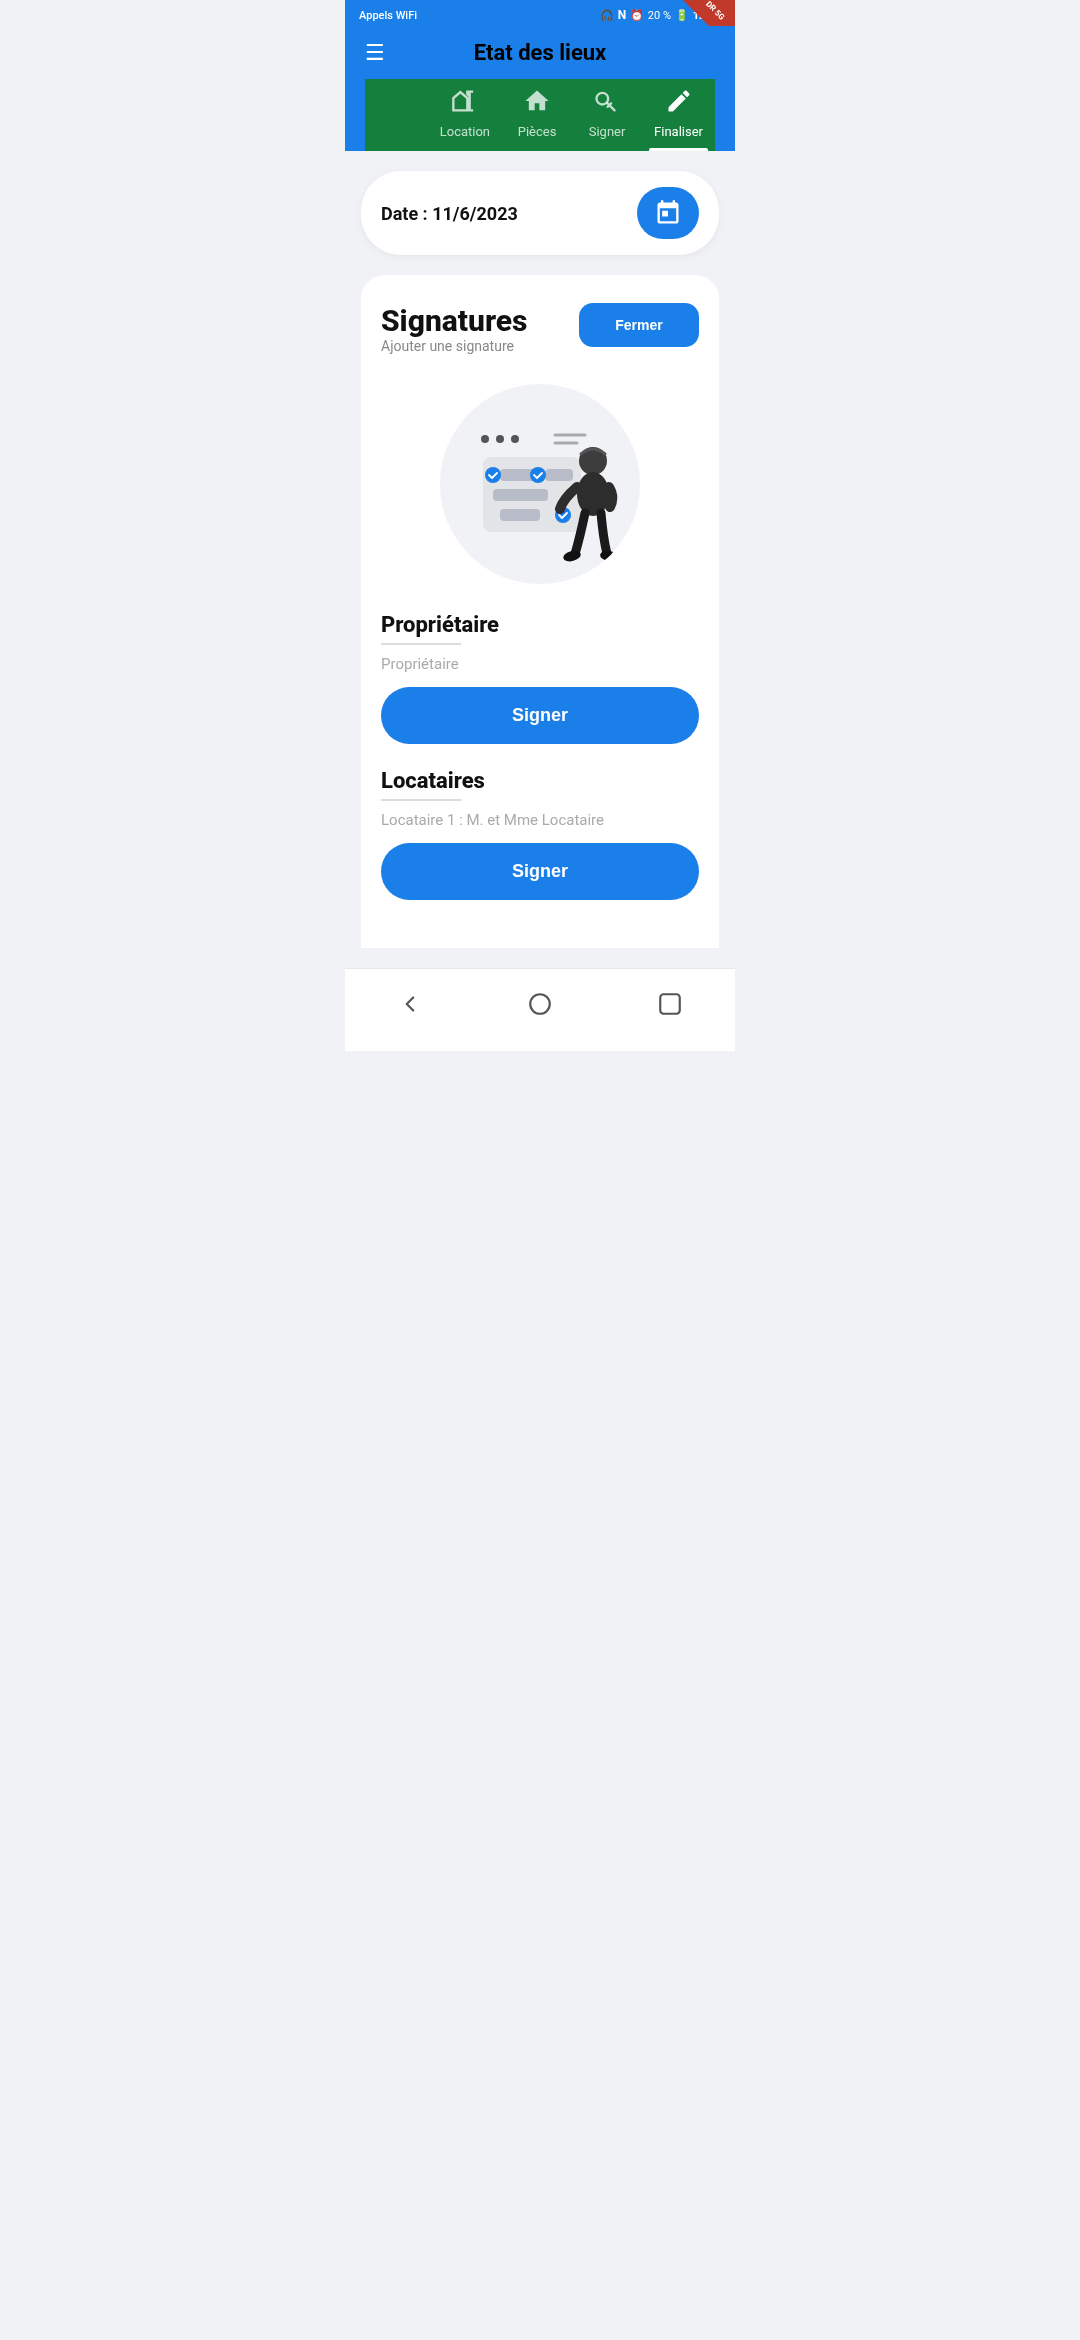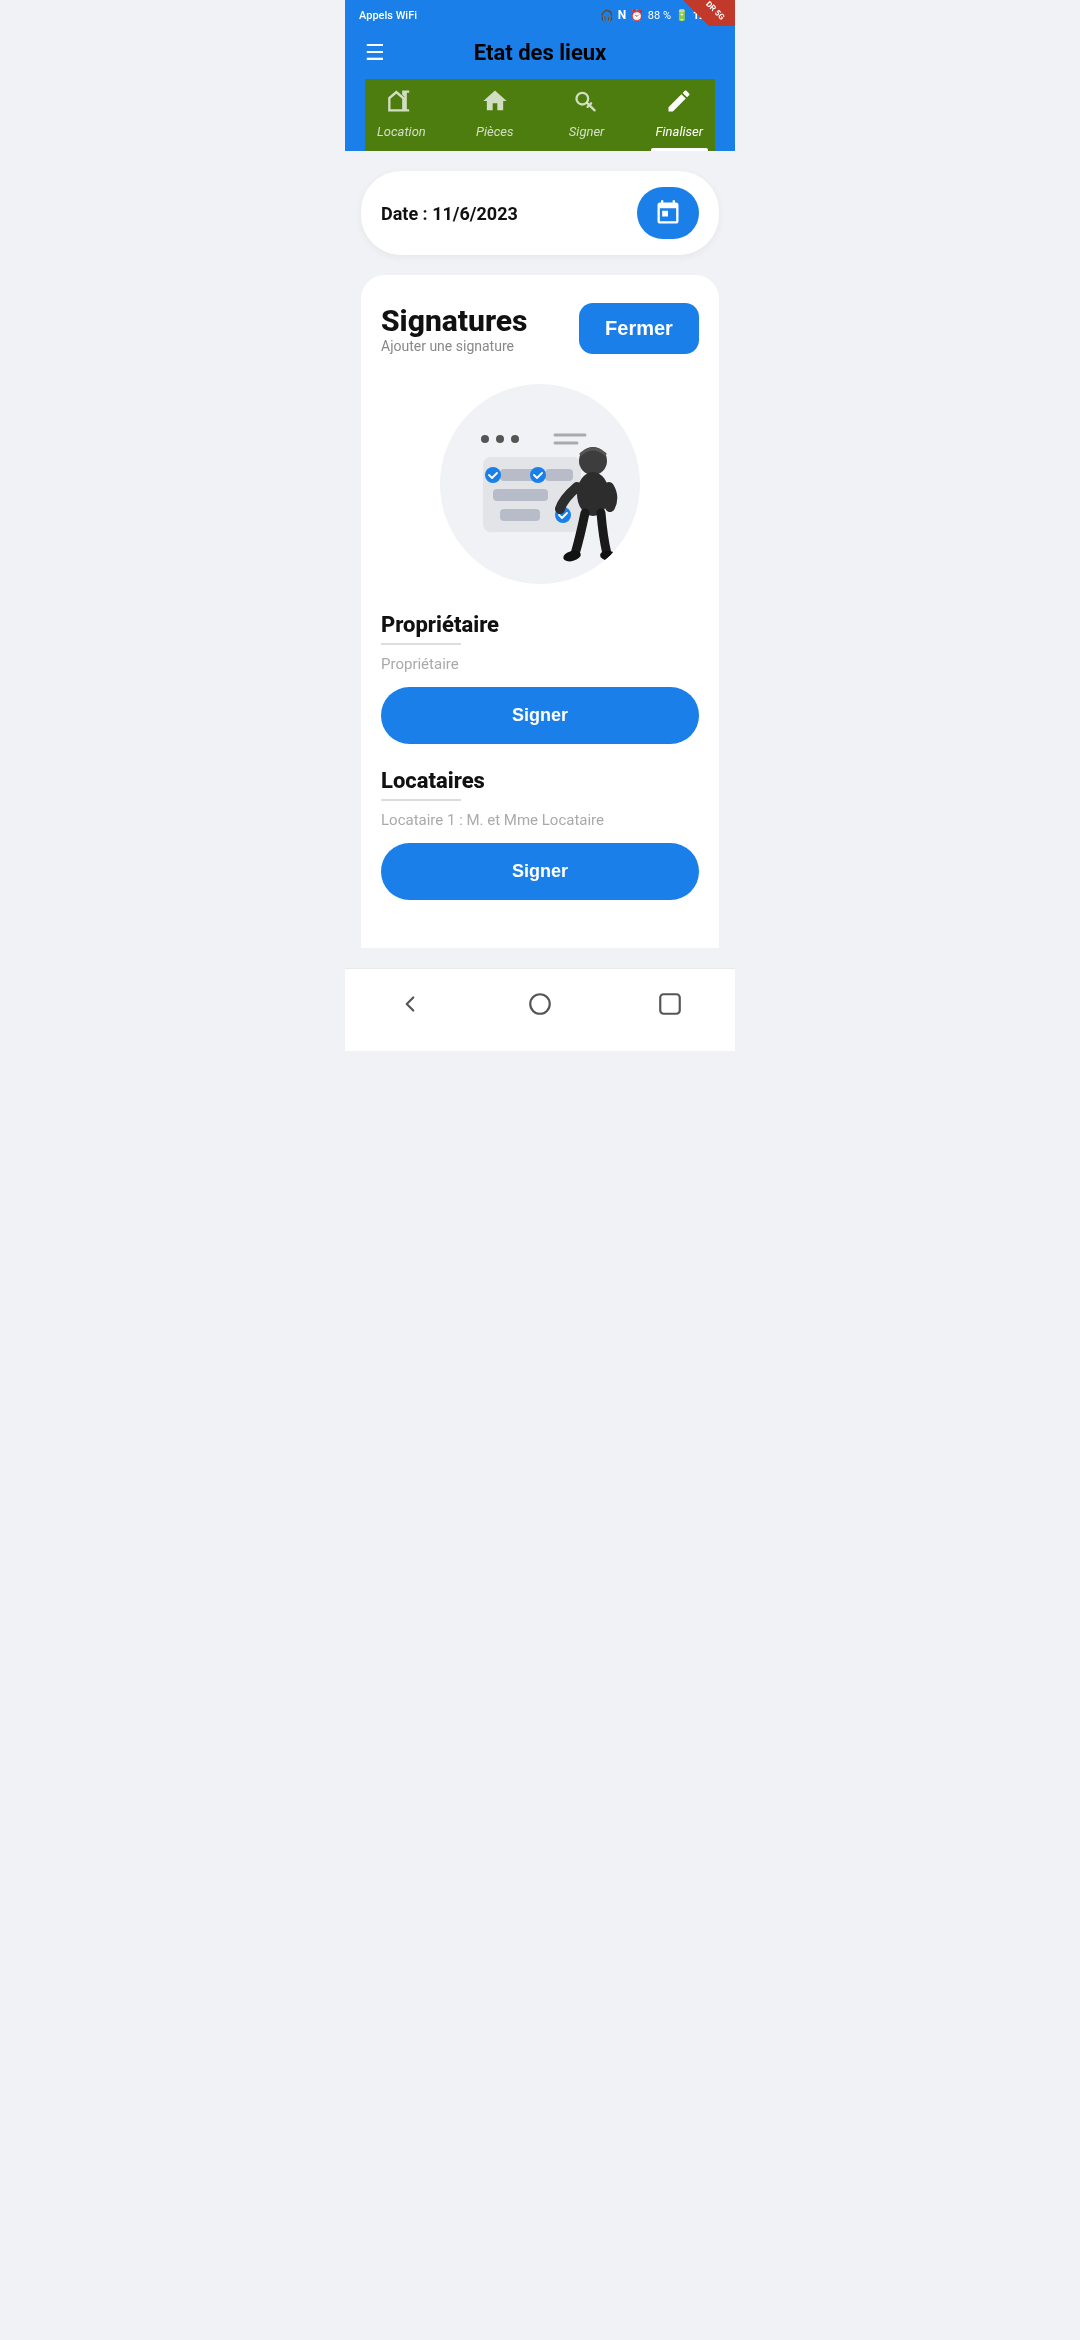--- a/index.html
+++ b/index.html
@@ -78,24 +78,23 @@
     .header-title {
       font-size: 22px;
       font-weight: 700;
       color: #000000;
       text-align: center;
     }
 
     
     .tab-nav {
       display: flex;
-      justify-content: space-between;
-      background: #4d7c0f;
+      justify-content: flex-end;
+      background: #15803d;
       padding: 0 0 0 0;
-      font-style: italic;
     }
 
     .tab-item {
       display: flex;
       flex-direction: column;
       align-items: center;
       padding: 8px 12px 12px 12px;
       color: rgba(255,255,255,0.75);
       cursor: pointer;
       position: relative;
@@ -196,21 +195,21 @@
       color: #888;
       margin-bottom: 20px;
     }
 
     .fermer-btn {
       background: #1a7fe8;
       color: white;
       border: none;
       border-radius: 14px;
       padding: 14px 24px;
-      font-size: 20px;
+      font-size: 14px;
       font-weight: 600;
       cursor: pointer;
       min-width: 120px;
     }
 
     
     .illustration {
       display: flex;
       justify-content: center;
       margin: 10px 0 28px 0;
@@ -283,21 +282,21 @@
   </style>
 </head>
 <body>
 
 <div class="status-bar">
   <span class="status-bar-left">Appels WiFi</span>
   <span class="status-bar-right">
     <span>🎧</span>
     <span style="font-weight:bold;font-size:12px;">N</span>
     <span>⏰</span>
-    <span>88 %</span>
+    <span>20 %</span>
     <span>🔋</span>
     <span style="font-weight:bold;">12:15</span>
   </span>
   <div style="position:absolute;top:0;right:0;width:52px;height:52px;overflow:hidden;">
     <div style="position:absolute;top:0;right:0;width:0;height:0;border-style:solid;border-width:0 52px 52px 0;border-color:transparent #c0392b transparent transparent;"></div>
     <span class="status-corner-text" style="transform:rotate(45deg);position:absolute;top:6px;right:2px;color:white;font-size:8px;font-weight:bold;text-align:center;line-height:1.2;width:36px;">DR
 5G</span>
   </div>
 </div>
 

